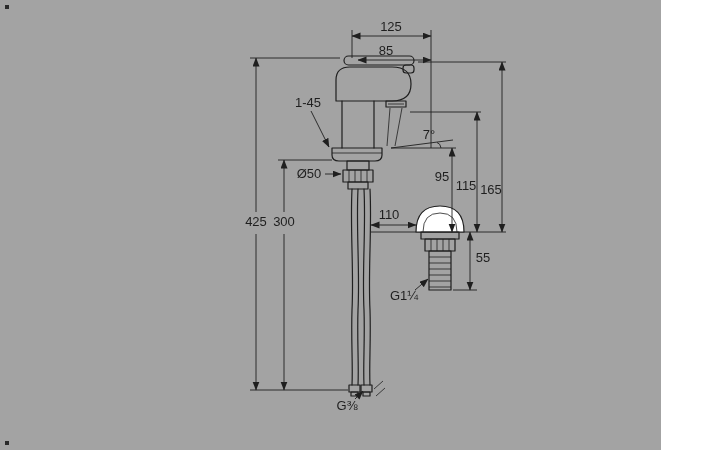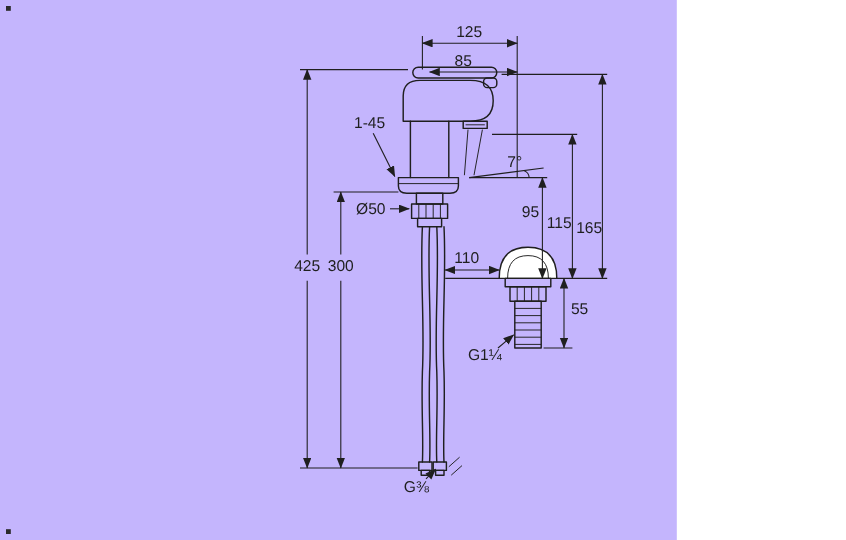--- a/index.html
+++ b/index.html
@@ -1,20 +1,20 @@
 <!DOCTYPE html>
 <html><head>
 <meta charset="utf-8">
 <style>
   html, body { margin: 0; padding: 0; background: #fff; }
   .canvas {
     position: relative;
-    width: 564px;
+    width: 661px;
     height: 450px;
-    background: #c4b5fd;
+    background: #a3a3a3;
     font-family: "Liberation Sans", "DejaVu Sans", sans-serif;
     overflow: hidden;
   }
   svg { display: block; }
   svg text {
     font-family: "Liberation Sans", "DejaVu Sans", sans-serif;
     font-size: 13px;
     fill: #1f1f1f;
     stroke: none;
   }

